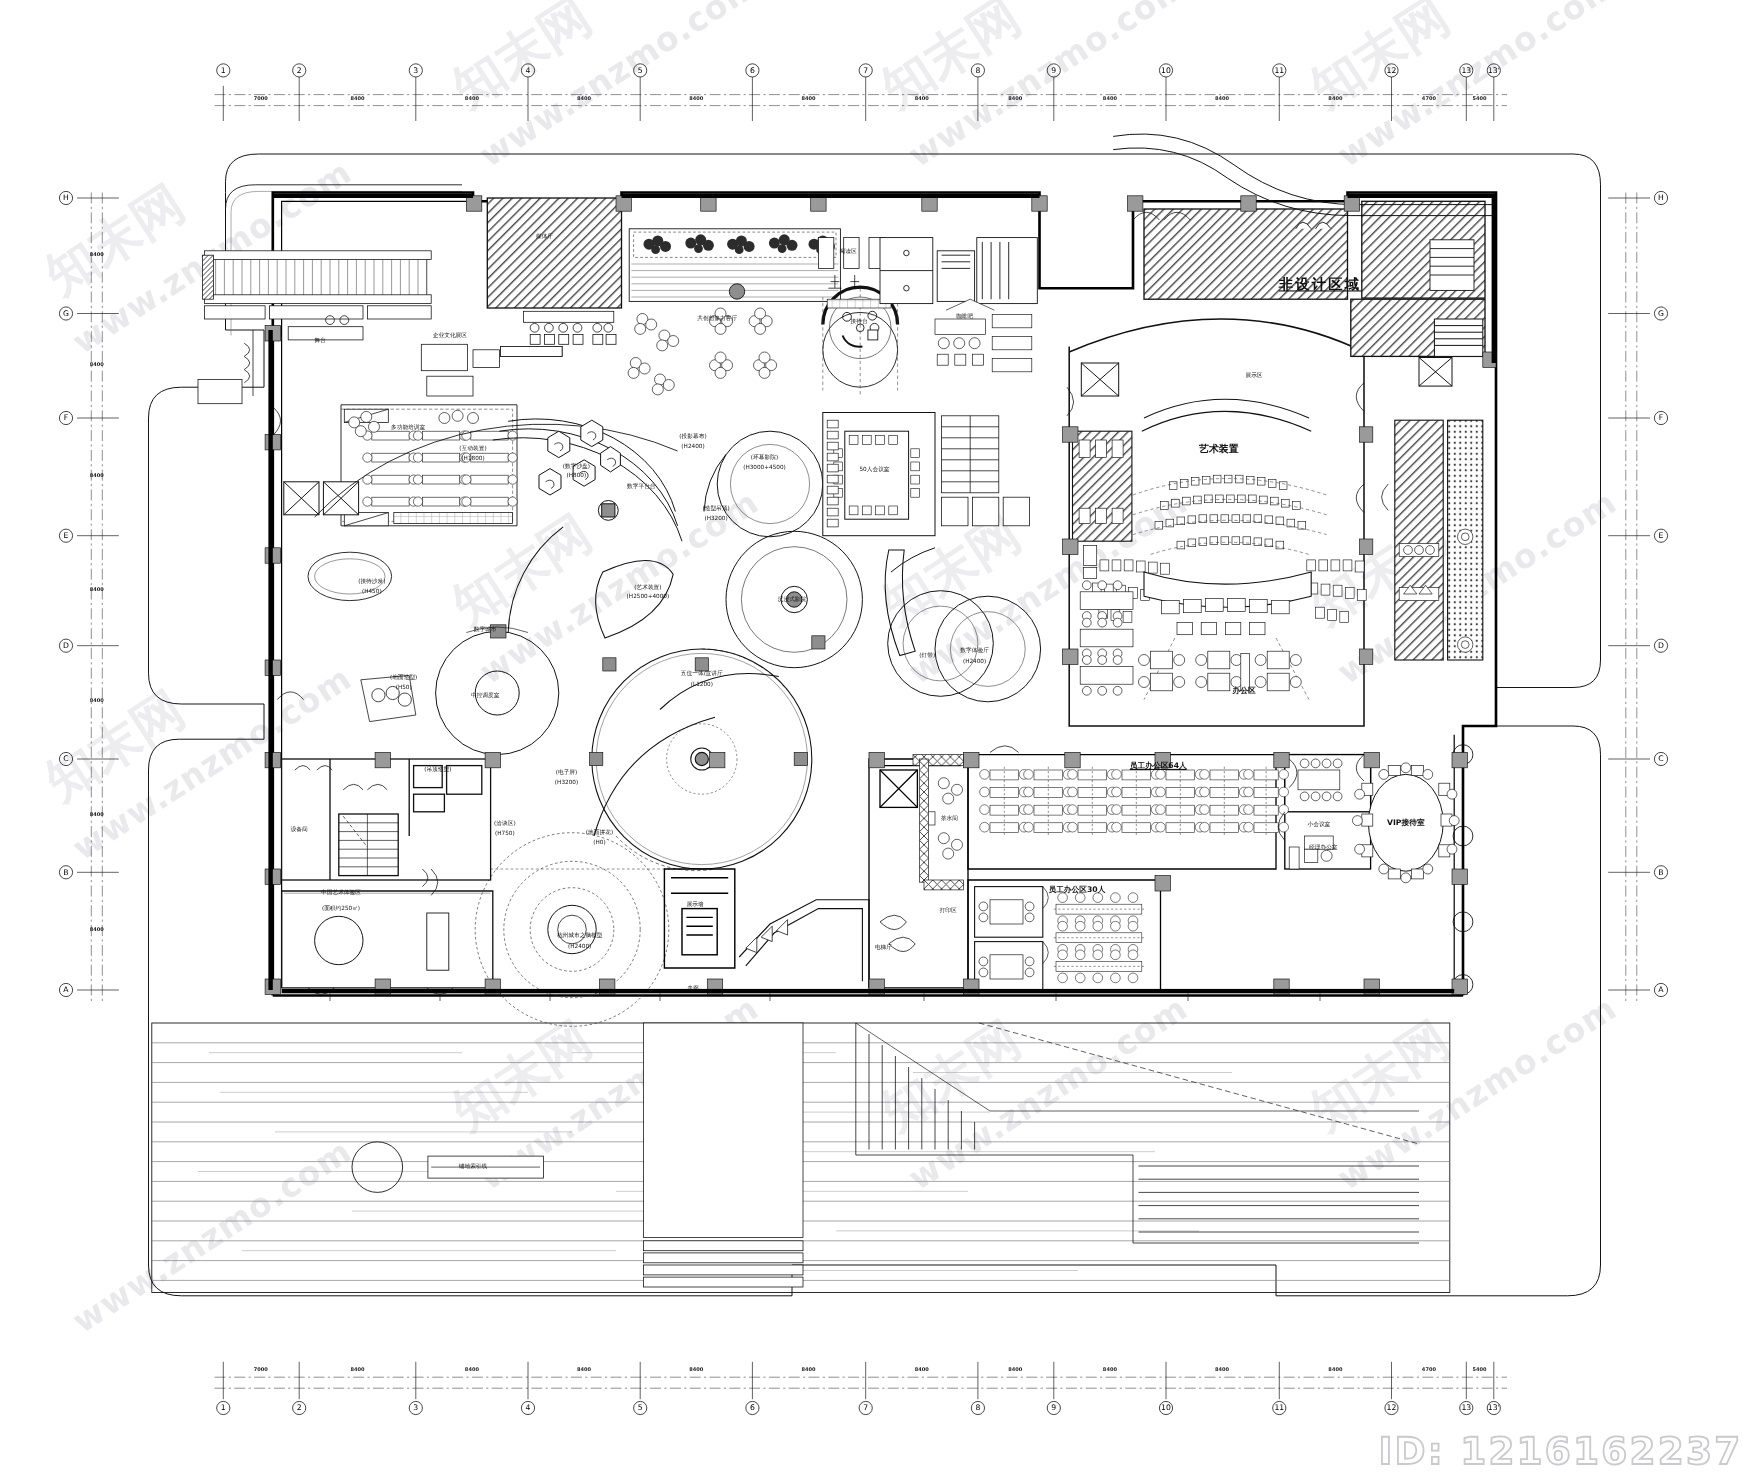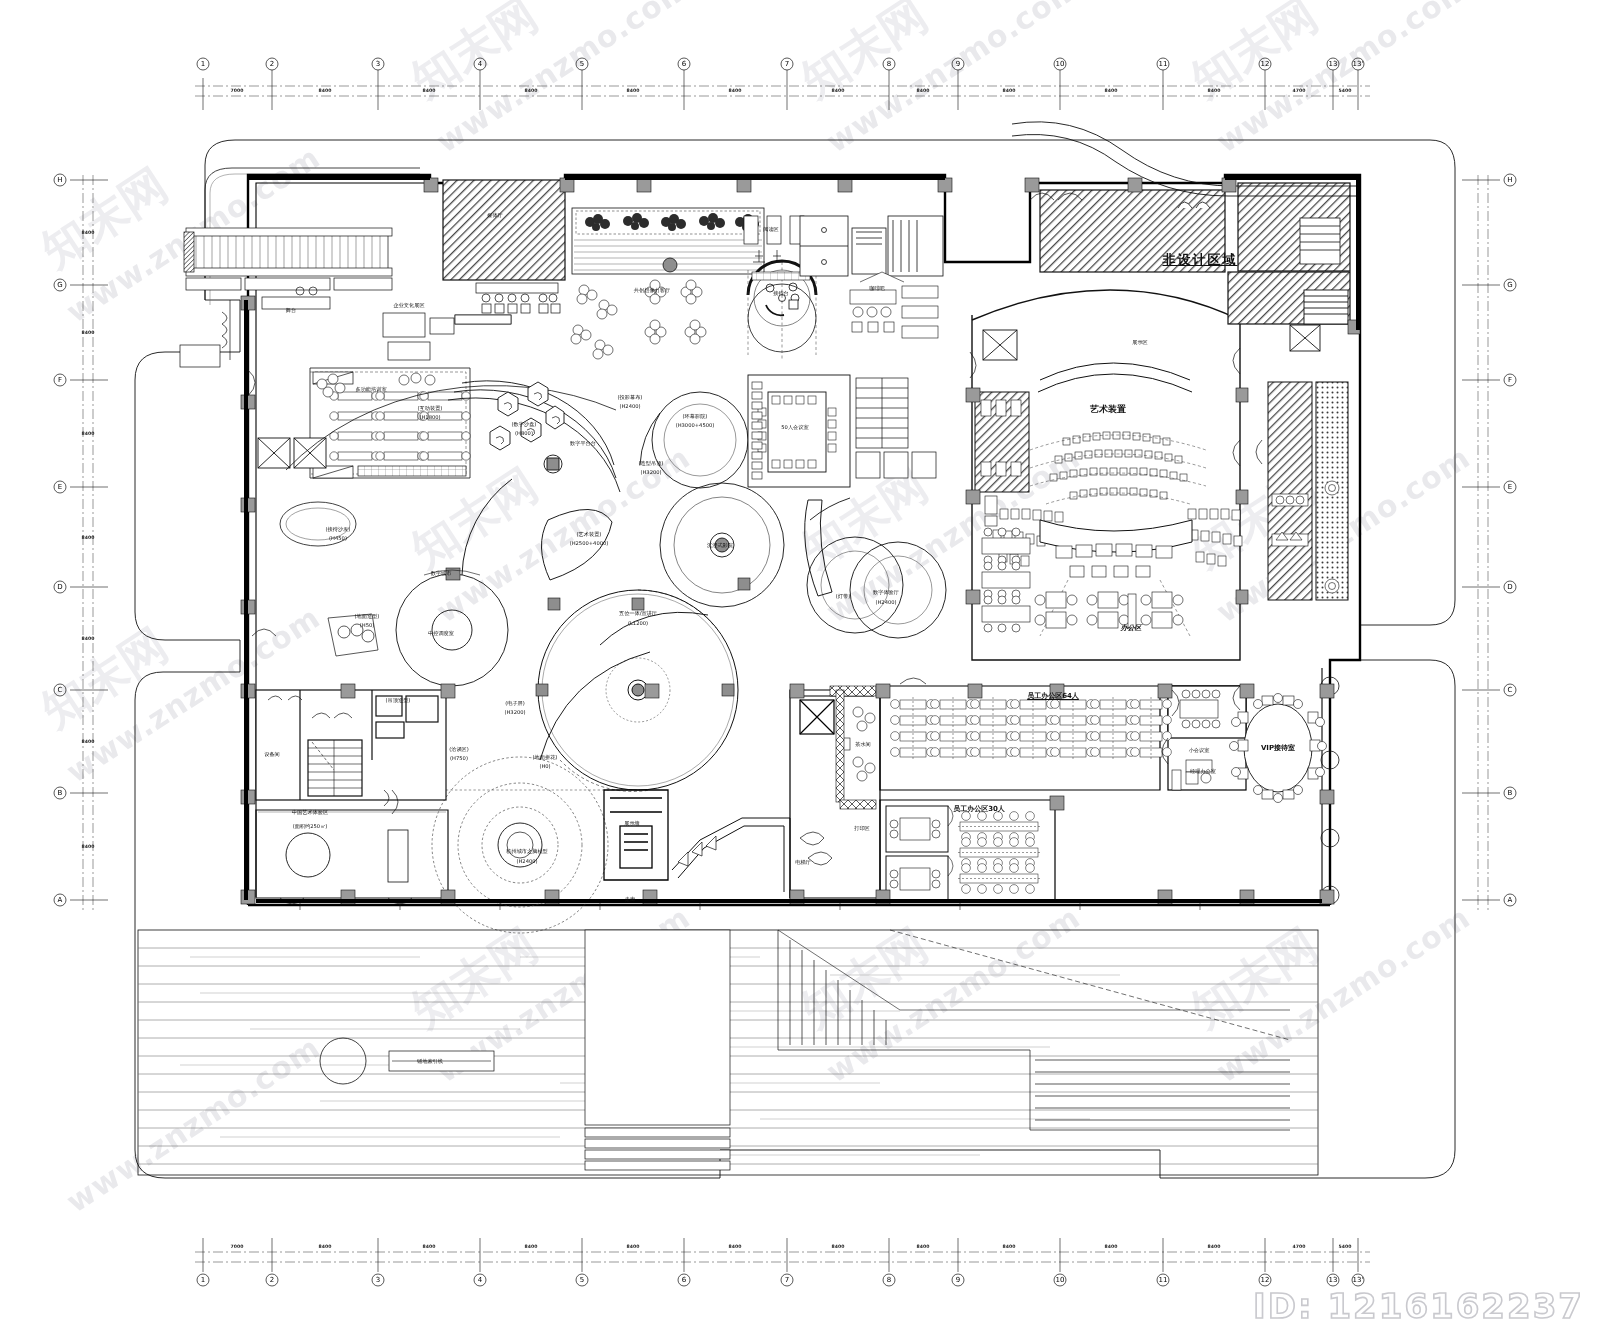--- a/index.html
+++ b/index.html
@@ -15,21 +15,21 @@
   .wm{position:absolute;color:#e9e9ec;font-size:30px;letter-spacing:1px;
       transform:rotate(-33deg);transform-origin:left top;white-space:nowrap;
       font-family:"DejaVu Sans","Liberation Sans",sans-serif;font-weight:700;}
   .wm-cn{position:absolute;color:#ededf0;font-size:46px;transform:rotate(-33deg);
       transform-origin:left top;white-space:nowrap;font-weight:700;}
 
   
   .brand{position:absolute;right:18px;bottom:62px;width:230px;height:62px;}
   .brand-text{font-size:62px;font-weight:700;color:#fff;-webkit-text-stroke:2px #cfcfd4;
       letter-spacing:6px;line-height:62px;font-family:"DejaVu Sans",sans-serif;}
-  .idline{position:absolute;right:16px;bottom:14px;font-size:34px;letter-spacing:2px;
+  .idline{position:absolute;right:16px;bottom:0;font-size:34px;letter-spacing:2px;
       color:#fff;-webkit-text-stroke:1.6px #c9c9ce;font-weight:700;
       font-family:"DejaVu Sans",sans-serif;}
 
   
   .lbl{position:absolute;font-size:7px;line-height:8px;color:#111;white-space:nowrap;
        transform:translate(-50%,-50%);font-family:"DejaVu Sans",sans-serif;}
   .lbl.b{font-weight:700;}
   .lbl.s{font-size:5.2px;line-height:6px;}
   .lbl.m{font-size:9px;line-height:10px;font-weight:700;}
   .lbl.lg{font-size:13px;line-height:14px;font-weight:700;letter-spacing:2px;}
@@ -1462,21 +1462,21 @@
     <div class="dimtxt" style="left:88px;top:232px;">8400</div>
     <div class="dimtxt" style="left:88px;top:332px;">8400</div>
     <div class="dimtxt" style="left:88px;top:433px;">8400</div>
     <div class="dimtxt" style="left:88px;top:537px;">8400</div>
     <div class="dimtxt" style="left:88px;top:638px;">8400</div>
     <div class="dimtxt" style="left:88px;top:741px;">8400</div>
     <div class="dimtxt" style="left:88px;top:846px;">8400</div>
 
     <div class="lbl lg" style="left:1200px;top:260px;text-decoration:underline;">非设计区域</div>
     <div class="lbl m" style="left:1108px;top:409px;">艺术装置</div>
-    <div class="lbl b" style="left:1131px;top:628px;font-style:italic;">办公区</div>
+    <div class="lbl b" style="left:1131px;top:628px;">办公区</div>
     <div class="lbl b" style="left:1278px;top:748px;">VIP接待室</div>
     <div class="lbl b" style="left:1053px;top:696px;text-decoration:underline;">员工办公区64人</div>
     <div class="lbl b" style="left:979px;top:809px;">员工办公区30人</div>
     <div class="lbl s" style="left:1199px;top:750px;">小会议室</div>
     <div class="lbl s" style="left:1203px;top:771px;">经理办公室</div>
     <div class="lbl s" style="left:495px;top:215px;">媒体厅</div>
     <div class="lbl s" style="left:291px;top:310px;">舞台</div>
     <div class="lbl s" style="left:409px;top:305px;">企业文化展区</div>
     <div class="lbl s" style="left:652px;top:290px;">共创想像力客厅</div>
     <div class="lbl s" style="left:781px;top:293px;">接待台</div>

